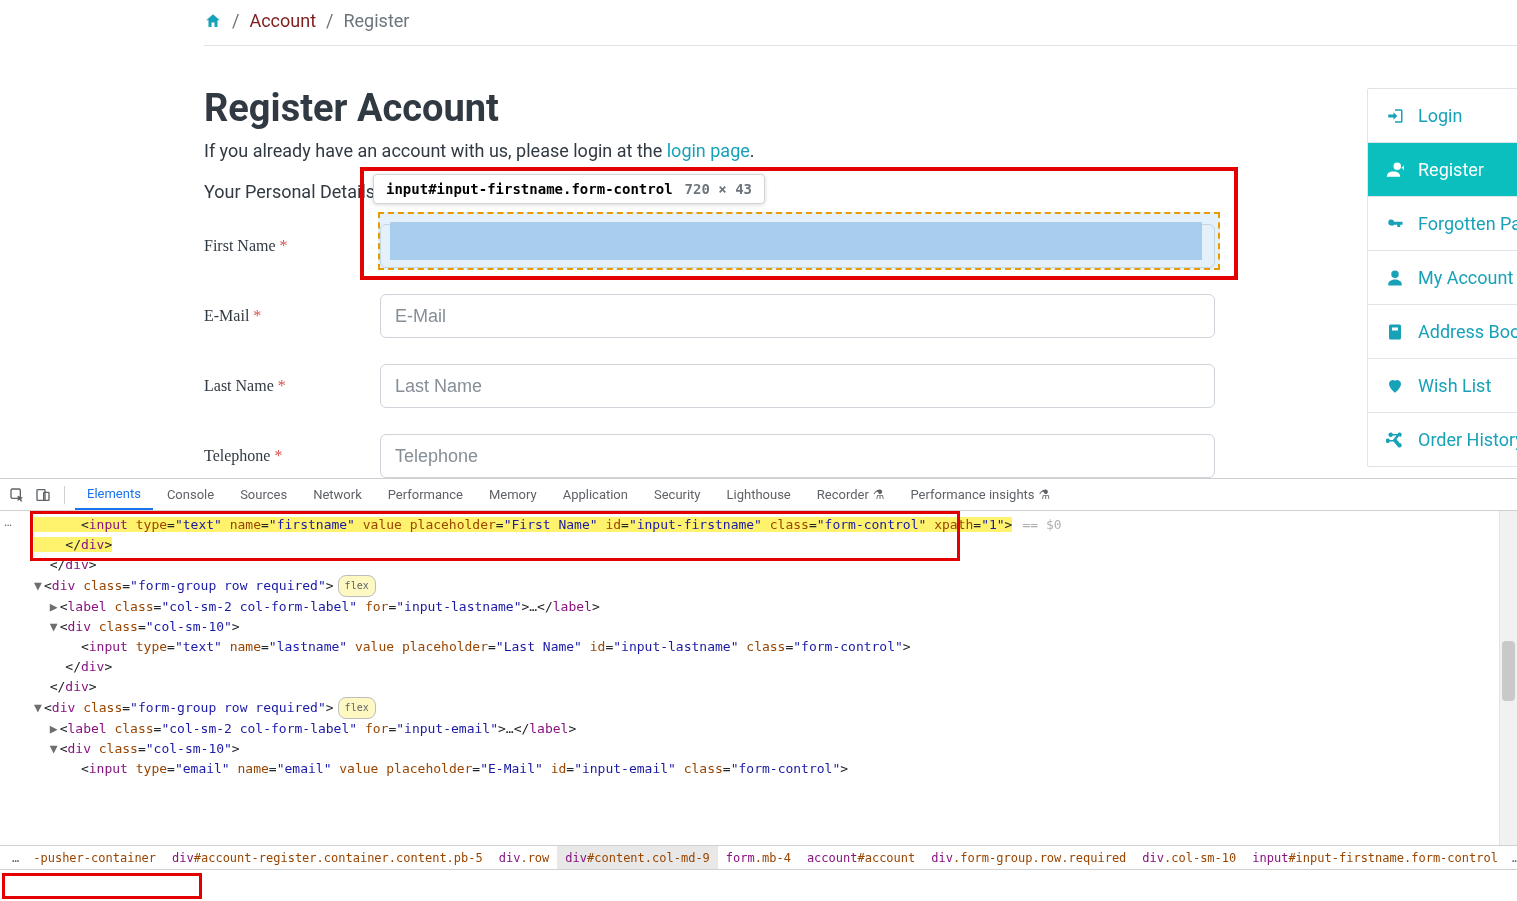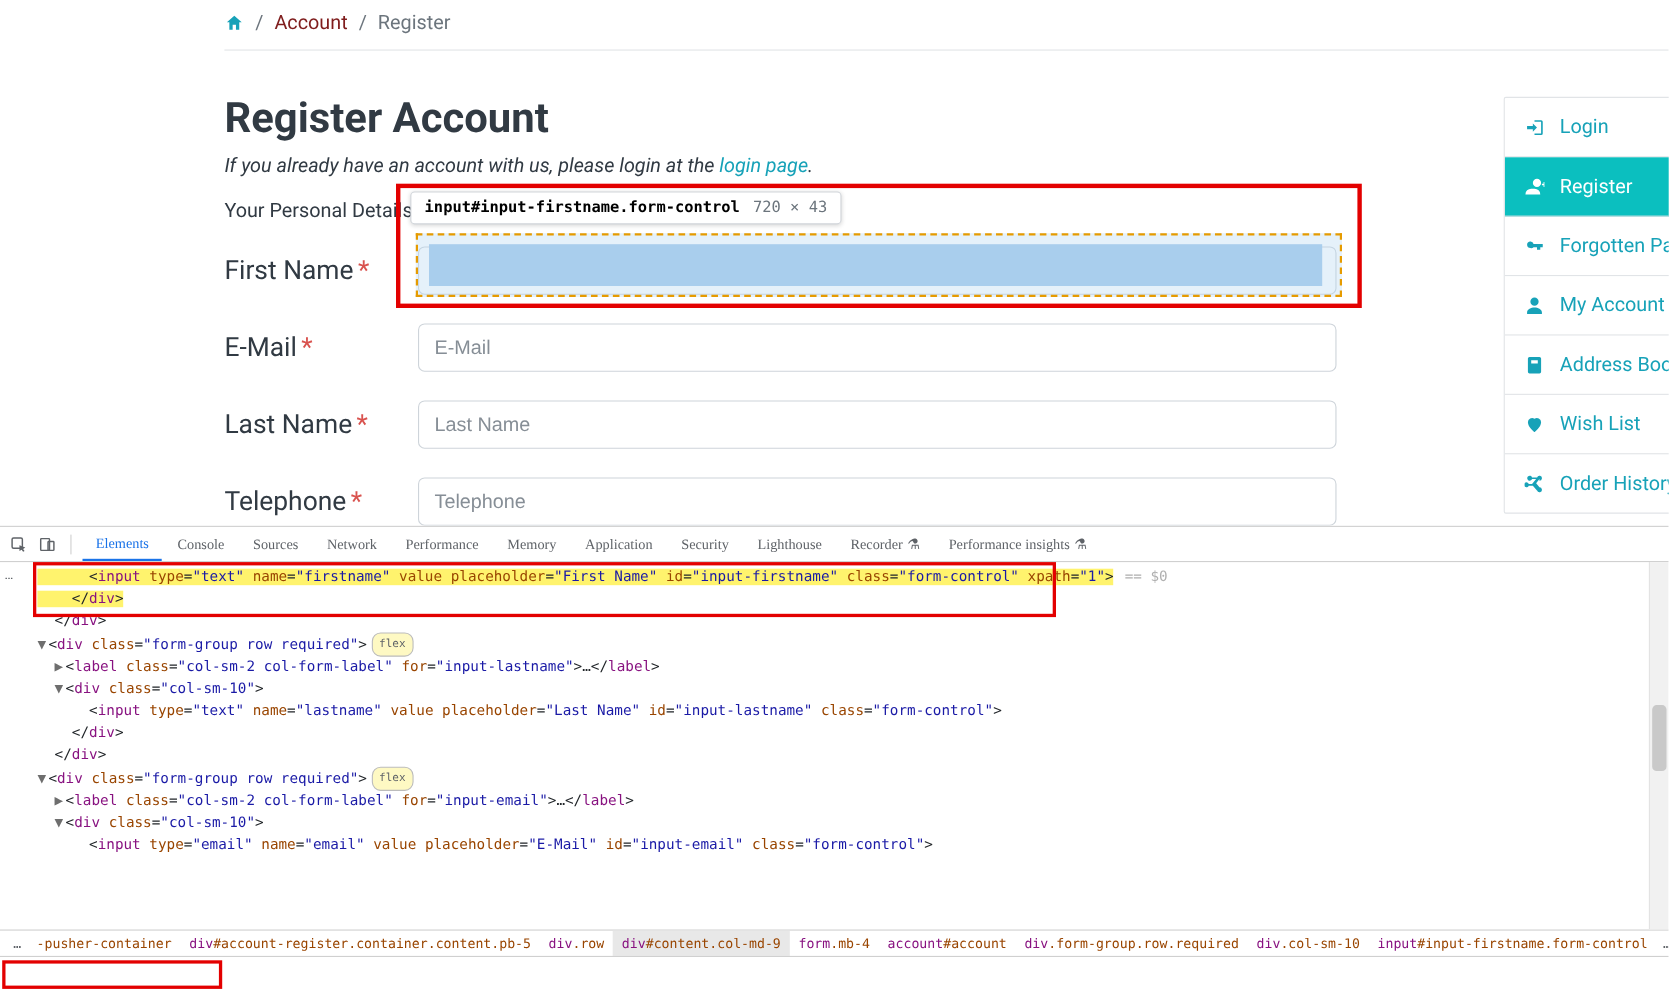--- a/index.html
+++ b/index.html
@@ -23,26 +23,26 @@
     padding:10px 0 14px 0; border-bottom:1px solid #e1e4e7;
     font-size:18px; color:#6c757d;
   }
   .breadcrumb a { color:#7f1d1d; text-decoration:none; }
   .breadcrumb .home-icon { color:#17a2b8; }
   .breadcrumb .sep { color:#6c757d; }
   h1.page-title {
     font-size:38px; font-weight:700; color:#313a43;
     margin:40px 0 10px 0;
   }
-  .intro { font-size:18px; color:#313a43; margin:6px 0 20px 0;font-style:italic; }
+  .intro { font-size:18px; color:#313a43; margin:6px 0 20px 0; }
   .intro a { color:#17a2b8; text-decoration:none; }
   .legend { font-size:18px; color:#313a43; margin:0 0 22px 0; }
 
   .form-row { display:flex; align-items:center; margin-bottom:26px; }
-  .form-row .lbl { width:176px; font-size:24px; color:#313a43; }
+  .form-row .lbl { width:176px; font-size:16px; color:#313a43;font-family:Liberation Serif, serif; }
   .form-row .req { color:#d9534f; margin-left:4px; }
   .form-row .field { flex:1; max-width:835px; }
   .form-row input.form-control {
     width:100%; height:44px; padding:8px 14px;
     border:1px solid #ced4da; border-radius:6px;
     font-size:18px; color:#495057; background:#fff;
   }
   .form-row input.form-control::placeholder { color:#868e96; }
 
   
@@ -60,21 +60,21 @@
     background:#a3c9ec; pointer-events:none;
   }
   .inspect-tooltip {
     position:absolute; left:373px; top:174px;
     background:#fff; border:1px solid #d1d5da; border-radius:4px;
     box-shadow:0 1px 4px rgba(0,0,0,.15);
     padding:6px 12px; font-family:Menlo,Consolas,monospace; font-size:14px;
     display:flex; align-items:center; gap:12px; white-space:nowrap;
   }
   .inspect-tooltip .sel { color:#000000; font-weight:600; }
-  .inspect-tooltip .dims { color:#6c757d; }
+  .inspect-tooltip .dims { color:#6c757d;font-weight:bold; }
 
   
   .sidebar {
     position:absolute; right:-110px; top:88px; width:260px;
     border:1px solid #e1e4e7; border-radius:2px; background:#fff;
     overflow:hidden;
   }
   .sidebar .item {
     display:flex; align-items:center; gap:14px;
     padding:16px 18px; font-size:18px; color:#17a2b8;
@@ -91,21 +91,21 @@
     display:flex; flex-direction:column;
   }
   .dt-toolbar {
     display:flex; align-items:center; height:32px;
     border-bottom:1px solid #d0d0d0; font-size:13px; color:#5f6368;
     padding-left:6px; gap:4px;
   }
   .dt-toolbar .ico { width:22px; height:22px; display:flex; align-items:center; justify-content:center; color:#5f6368; border-radius:2px;}
   .dt-toolbar .divider { width:1px; height:18px; background:#d0d0d0; margin:0 6px; }
   .dt-tabs { display:flex; align-items:center; gap:2px; height:100%; }
-  .dt-tab { padding:0 12px; height:100%; display:flex; align-items:center; cursor:pointer; color:#5f6368;font-family:Liberation Serif, serif;}
+  .dt-tab { padding:0 12px; height:100%; display:flex; align-items:center; cursor:pointer; color:#5f6368;}
   .dt-tab.active { color:#1a73e8; border-bottom:2px solid #1a73e8; }
   .dt-tab .badge-ico { margin-left:4px; color:#5f6368; }
 
   .dt-body { flex:1; display:flex; overflow:hidden; }
   .dt-left { width:30px; border-right:none; padding:4px 4px; color:#5f6368; font-size:12px;}
   .dt-html {
     flex:1; font-family:Menlo,Consolas,monospace; font-size:13px;
     line-height:20px; padding:4px 4px; overflow:hidden; position:relative;
   }
   .dt-html .lineblock{ white-space:pre; }

